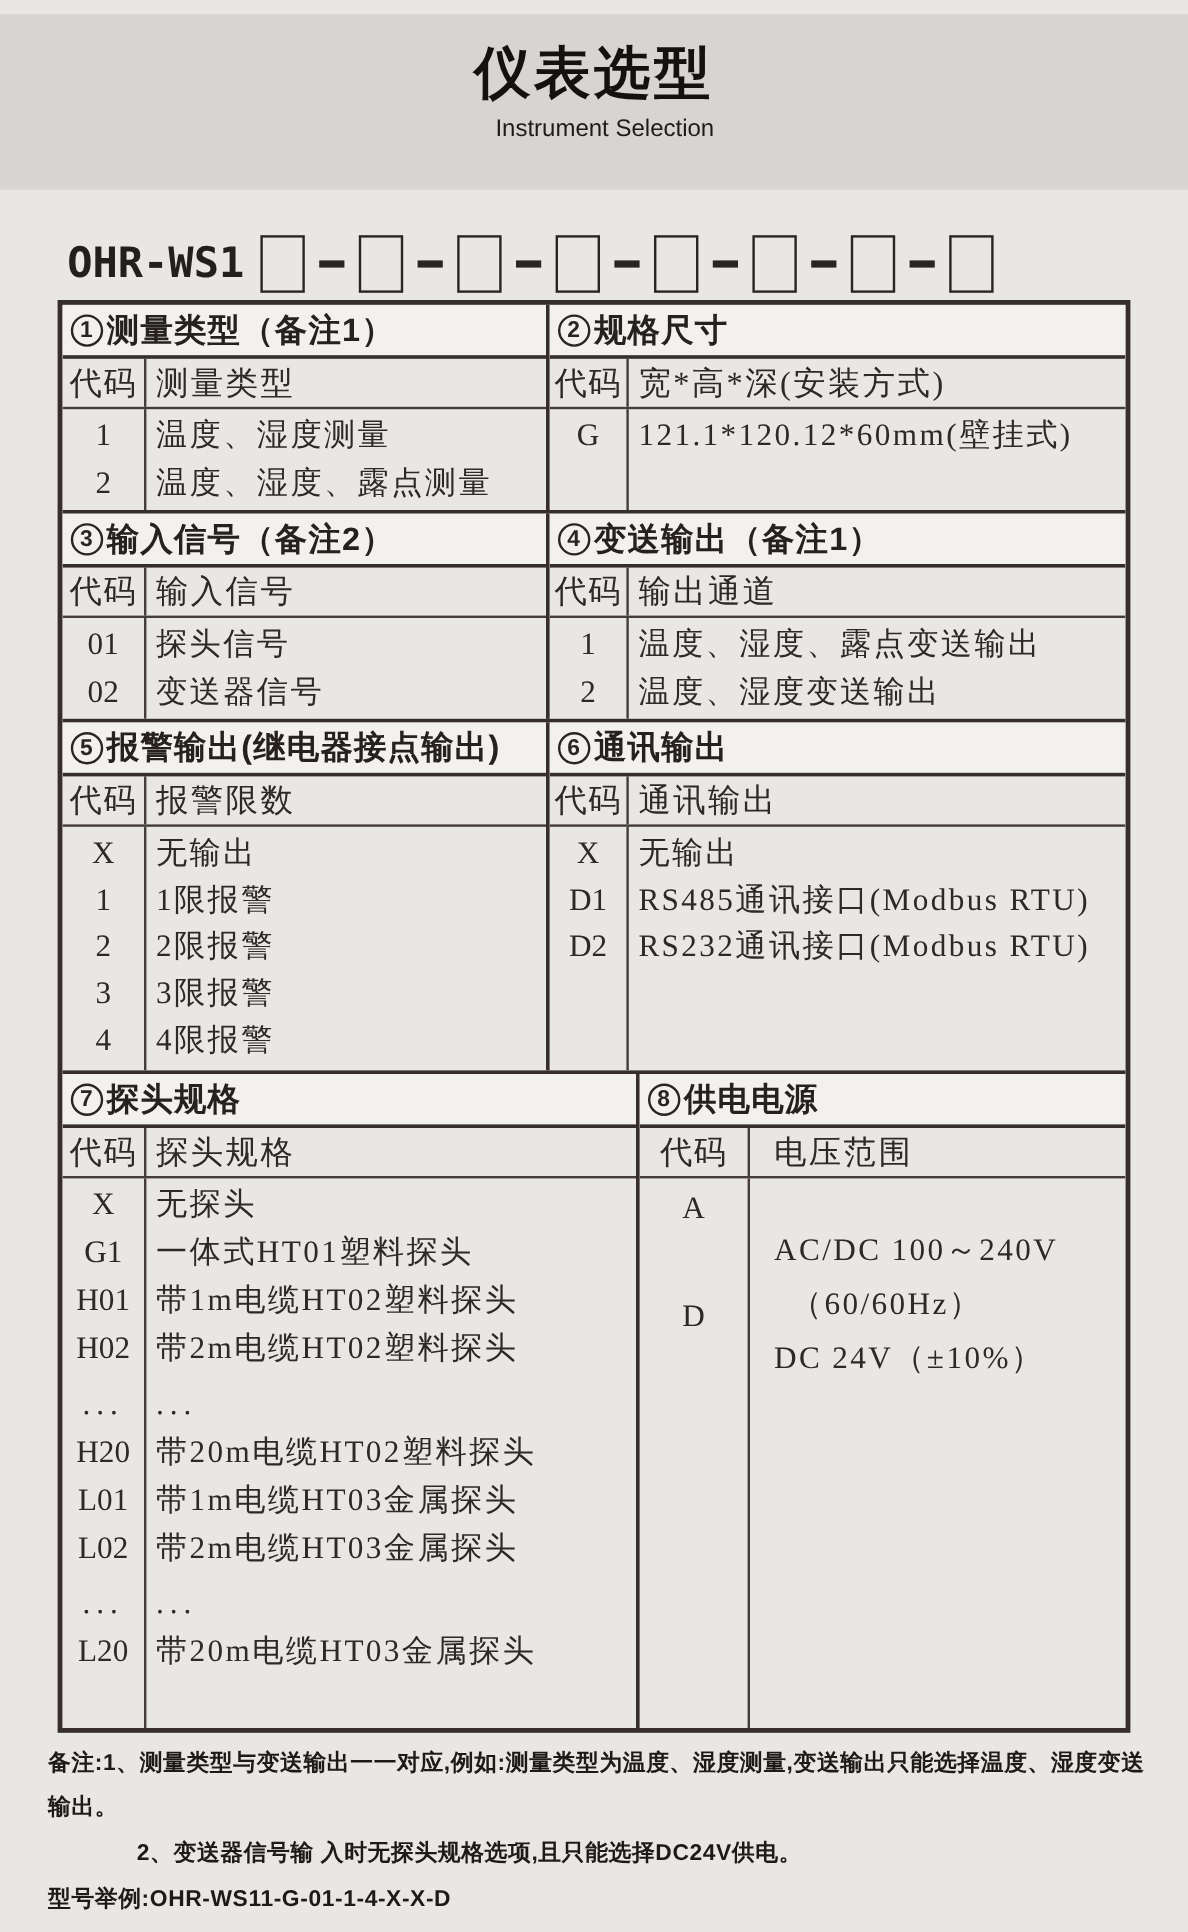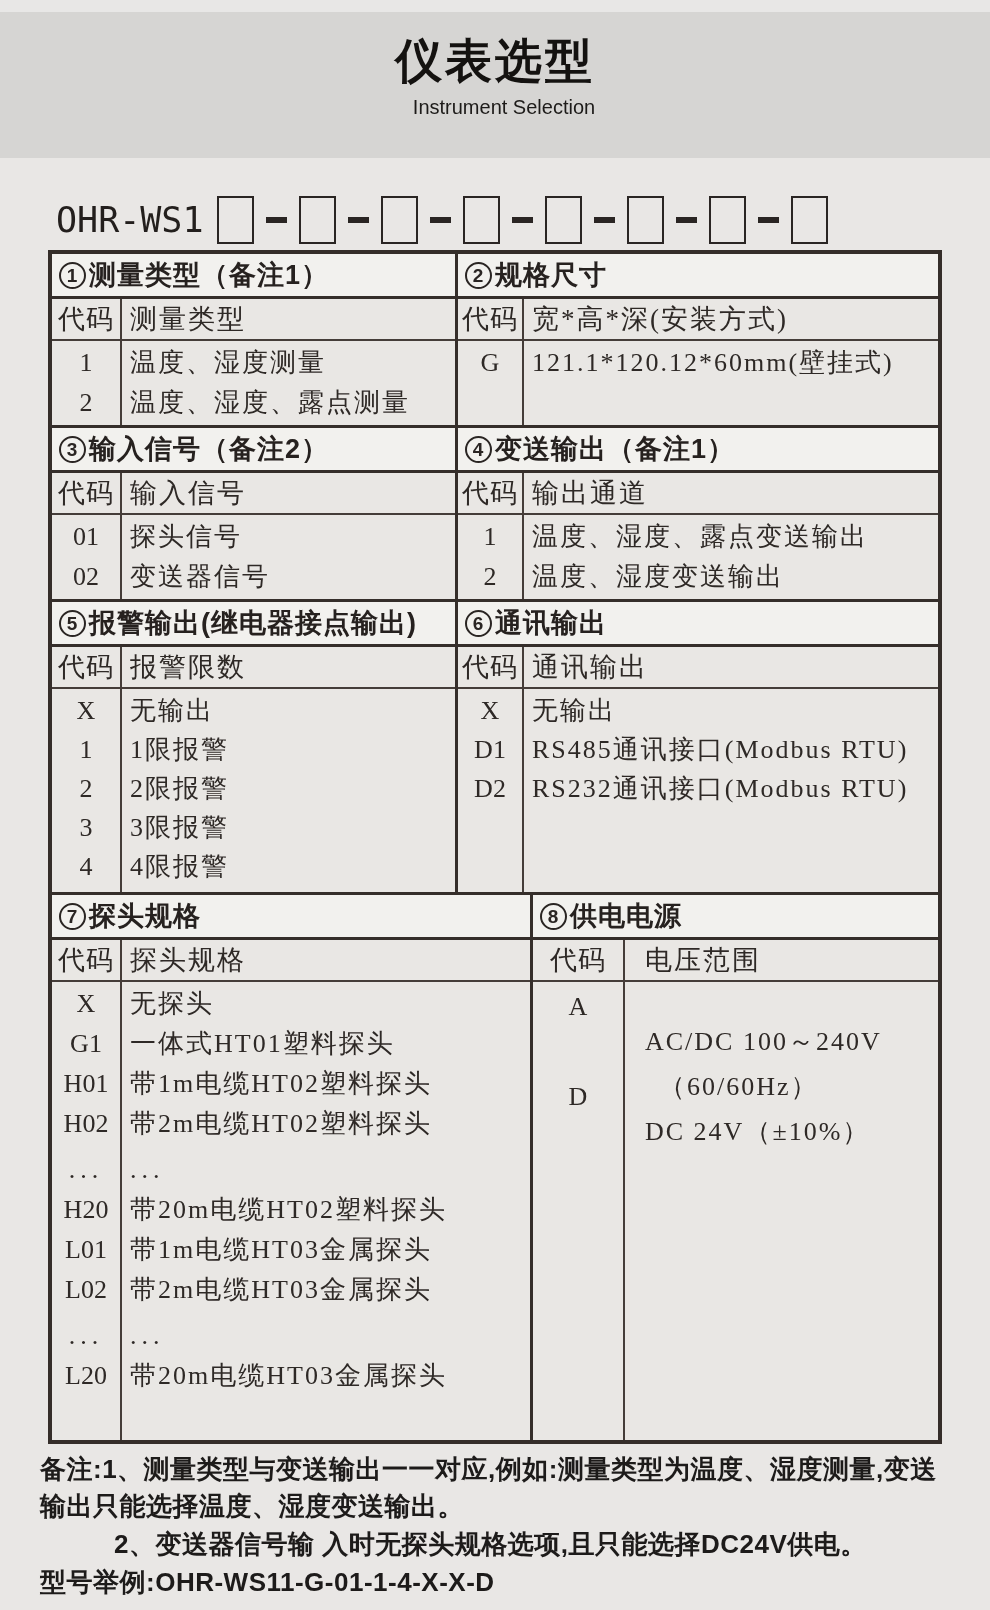--- a/index.html
+++ b/index.html
@@ -34,21 +34,21 @@
     margin-left: 18px;
   }
   
   .model-area {
     display: flex;
     align-items: flex-start;
     margin: 38px 0 0 56px;
   }
   .model-prefix {
     font-family: "DejaVu Sans Mono", monospace;
-    font-weight: normal;
+    font-weight: bold;
     font-size: 35px;
     line-height: 48px;
     letter-spacing: 0px;
     color: #231f1d;
     margin-right: 13px;
   }
   .segs { display: flex; }
   .seg { display: flex; flex-direction: column; }
   .box-line { display: flex; align-items: center; height: 48px; }
   .mbox {
@@ -148,21 +148,21 @@
   .band-3 .ccol span, .band-3 .dcol span { height: 39px; line-height: 39px; }
   .dots { letter-spacing: 5px; margin-top: 6px; }
   .s8 .ccol span, .s8 .dcol span { height: 45px; line-height: 45px; }
   .s8 .indent { padding-left: 14px; }
   
   .notes {
     position: absolute;
     left: 40px; top: 1451px;
     width: 914px;
     font-weight: bold;
-    font-size: 26px;
+    font-size: 19px;
     line-height: 37px;
     color: #1d1b1a;
     letter-spacing: 0.5px;
   }
   .note2 { padding-left: 74px; margin-top: 1px; white-space: nowrap; }
   .note-example { margin-top: 1px; }
 </style>
 </head>
 <body>
 

